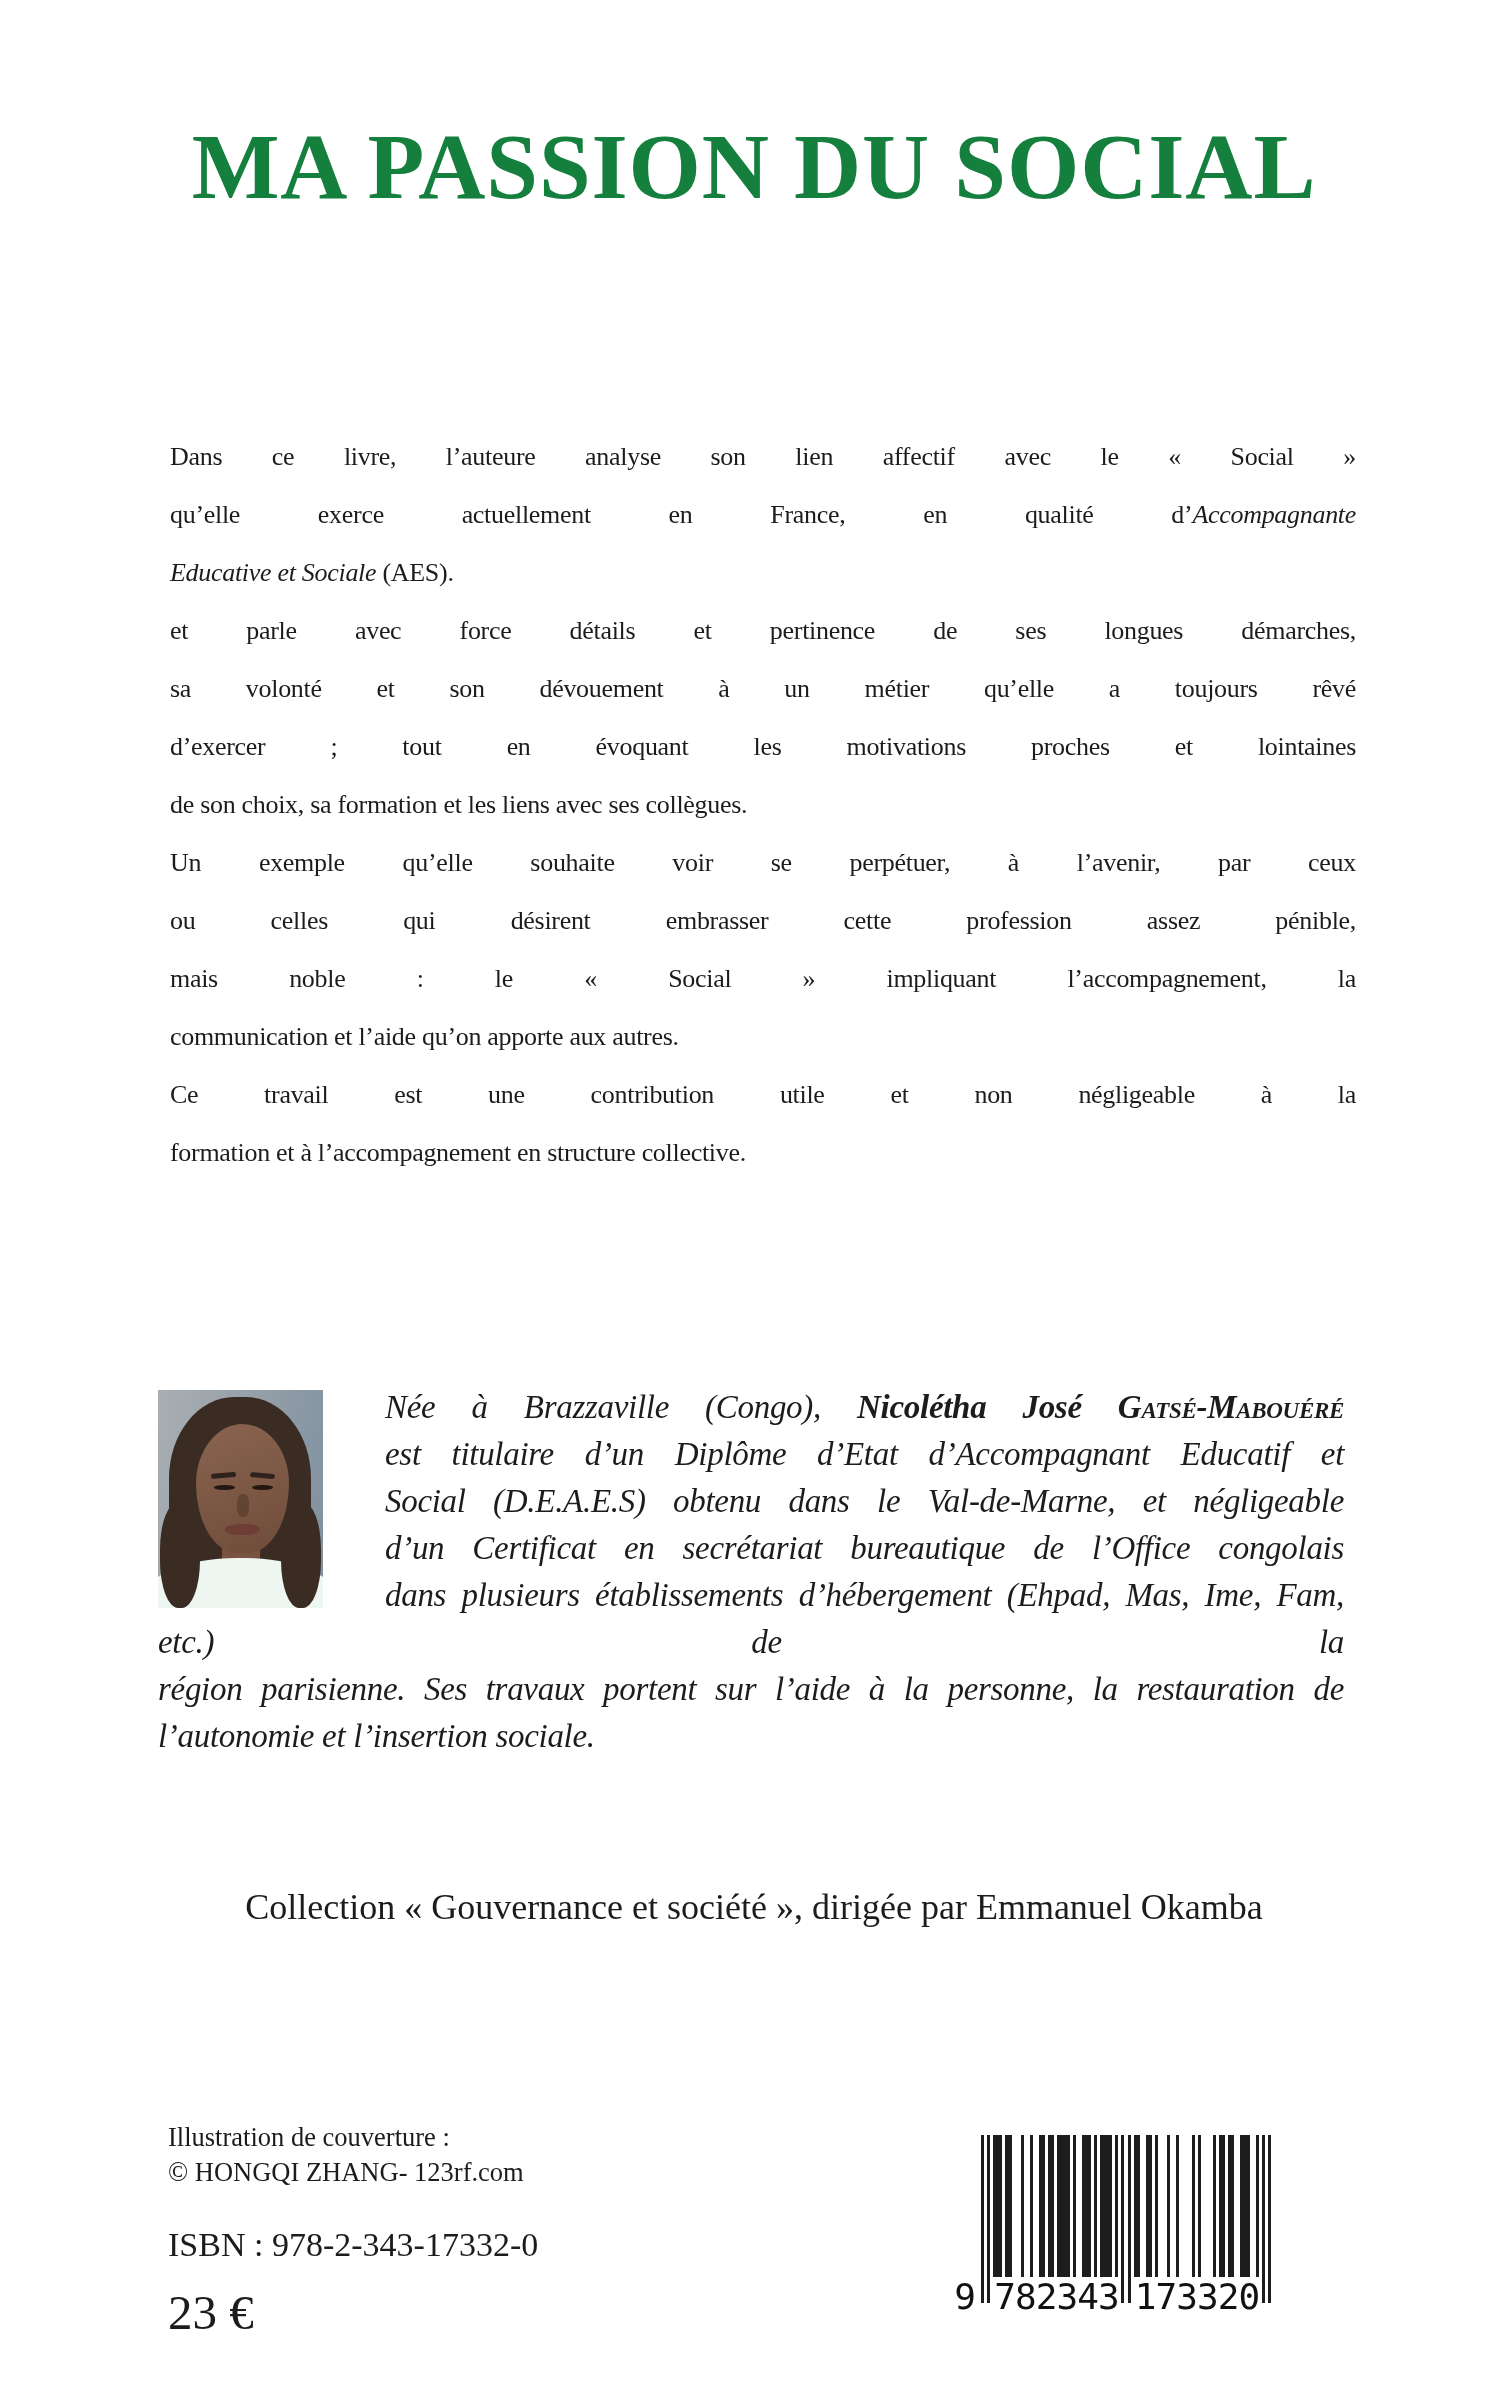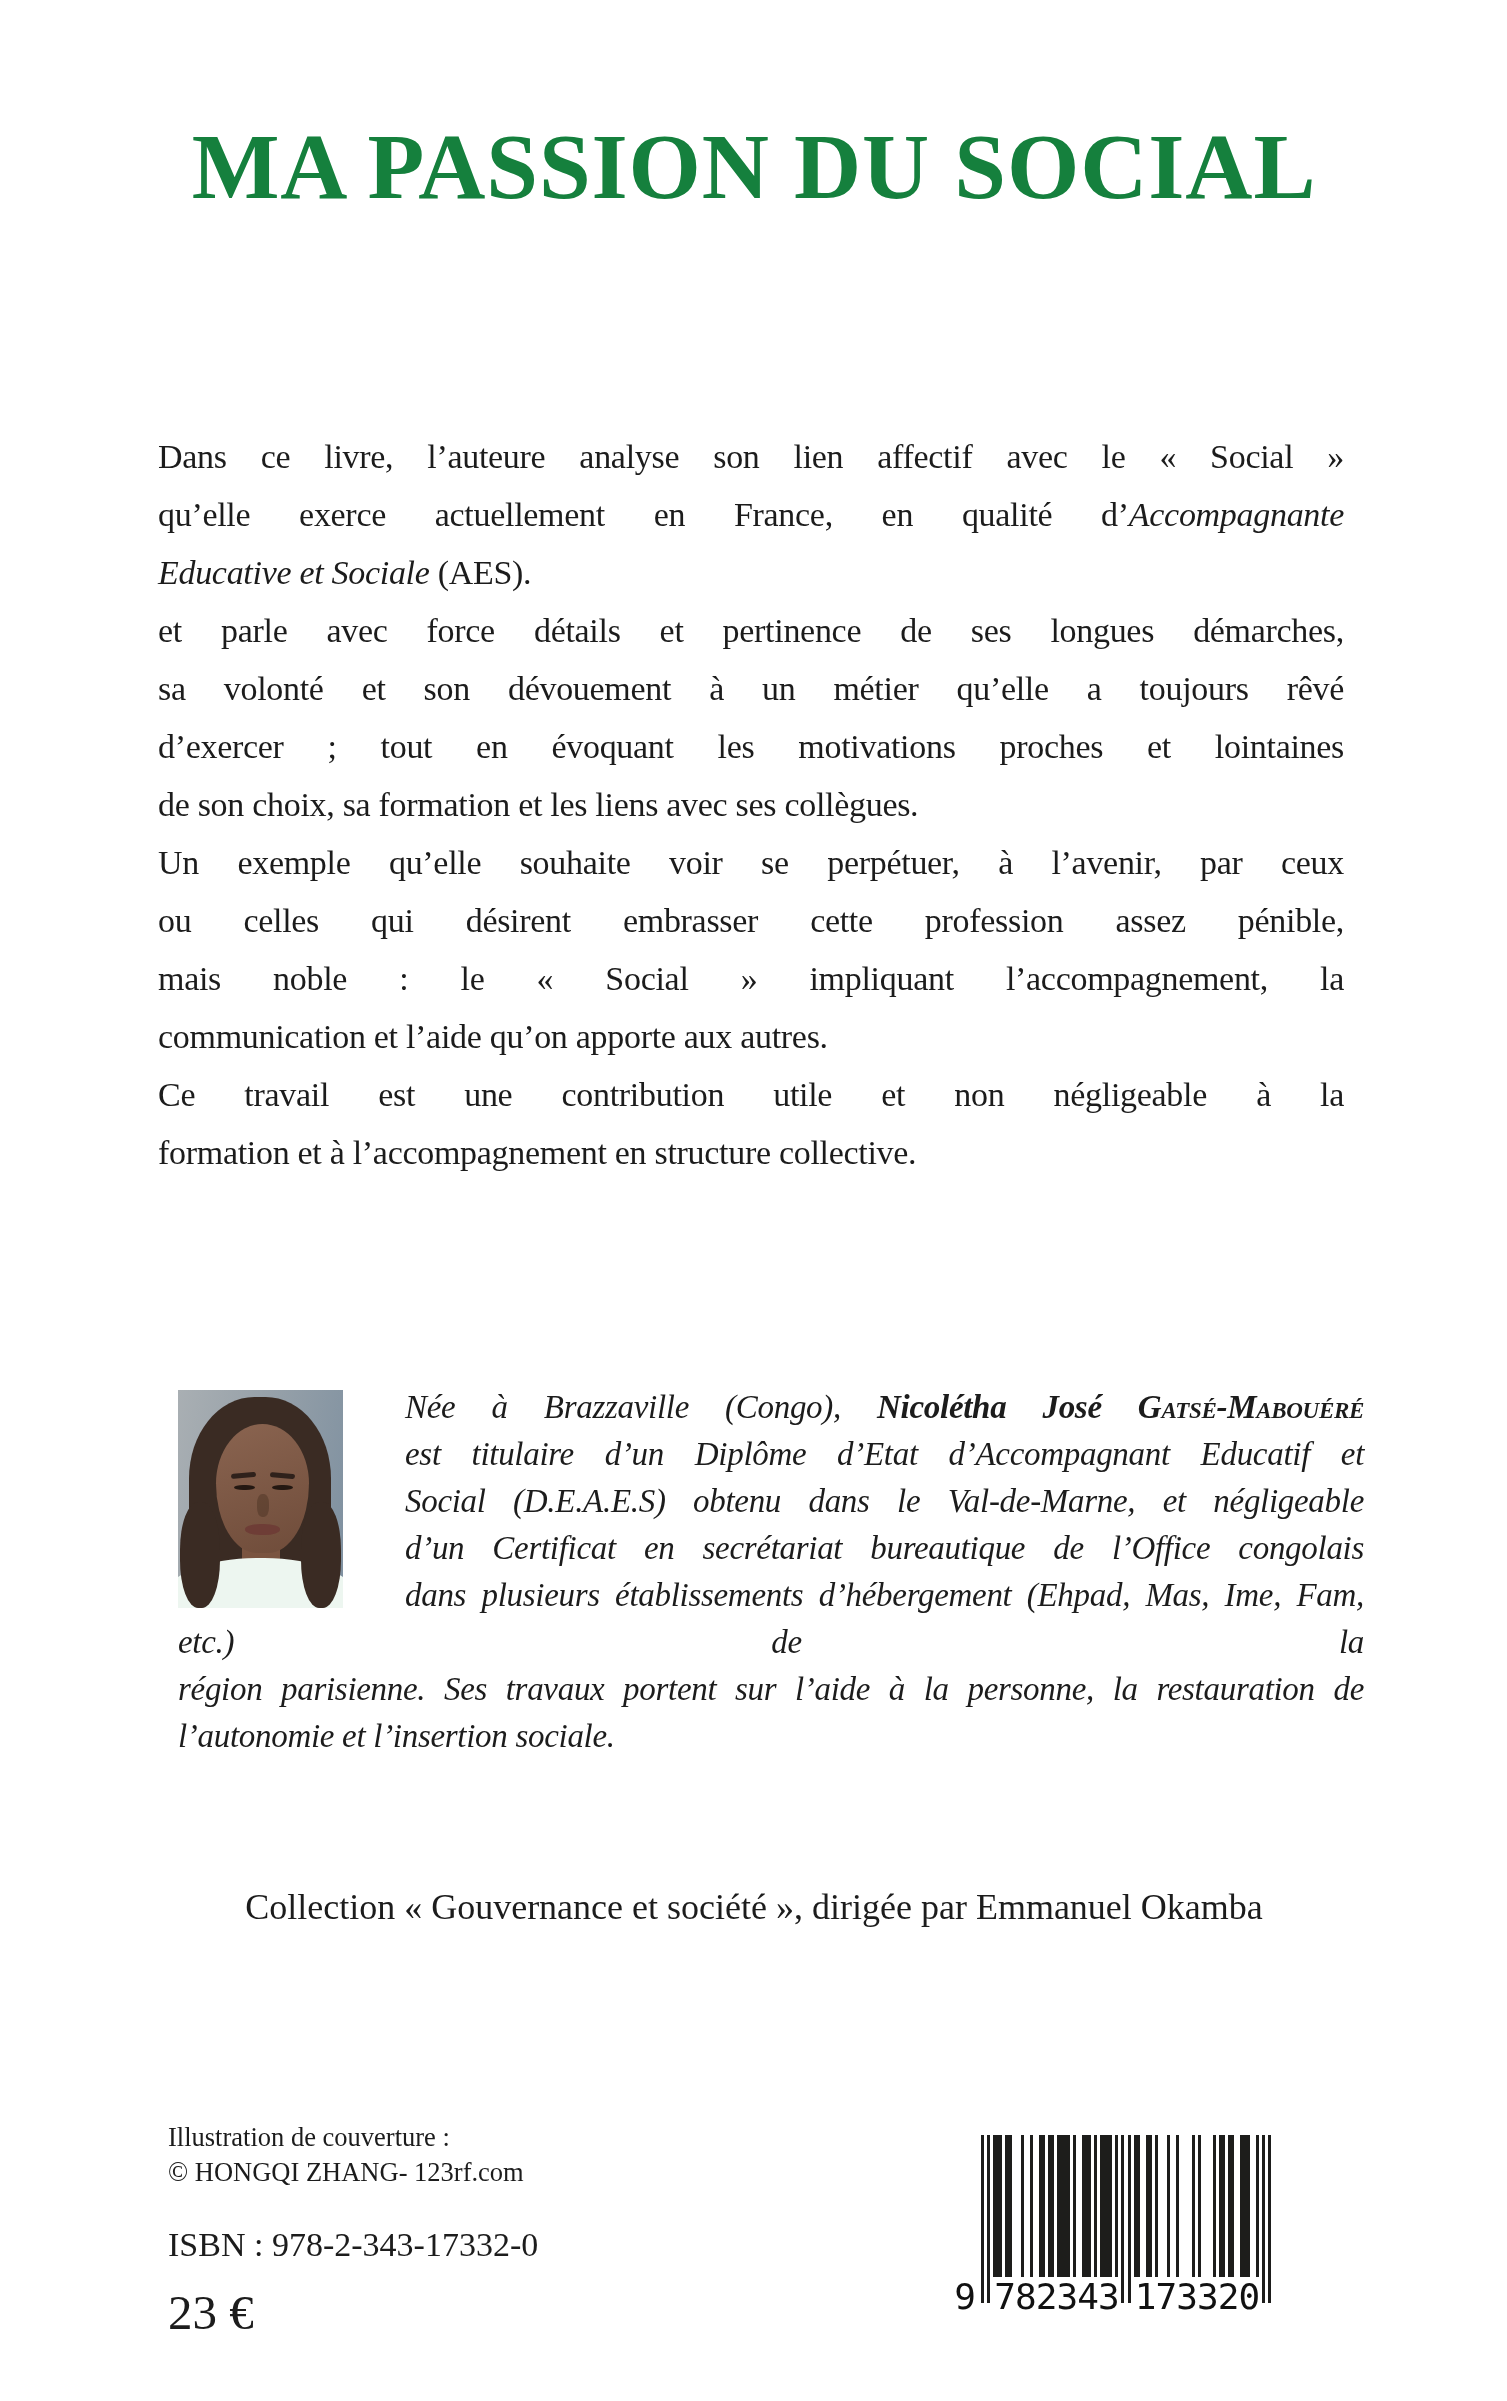--- a/index.html
+++ b/index.html
@@ -22,38 +22,38 @@
     text-align: center;
     font-size: 93px;
     font-weight: 700;
     letter-spacing: 0.9px;
     line-height: 114px;
   }
 
   
   .synopsis {
     position: absolute;
-    left: 158px;
+    left: 170px;
     top: 428px;
     width: 1186px;
-    font-size: 34px;
+    font-size: 26px;
     letter-spacing: -0.3px;
   }
   .synopsis .line {
     line-height: 58px;
     text-align: justify;
     text-align-last: justify;
     white-space: normal;
   }
   .synopsis .line.last { text-align-last: left; }
 
   
   .bio {
     position: absolute;
-    left: 178px;
+    left: 158px;
     top: 1384px;
     width: 1186px;
   }
   .photo-float {
     float: left;
     width: 227px;
     height: 225px;
   }
   .photo {
     position: relative;

